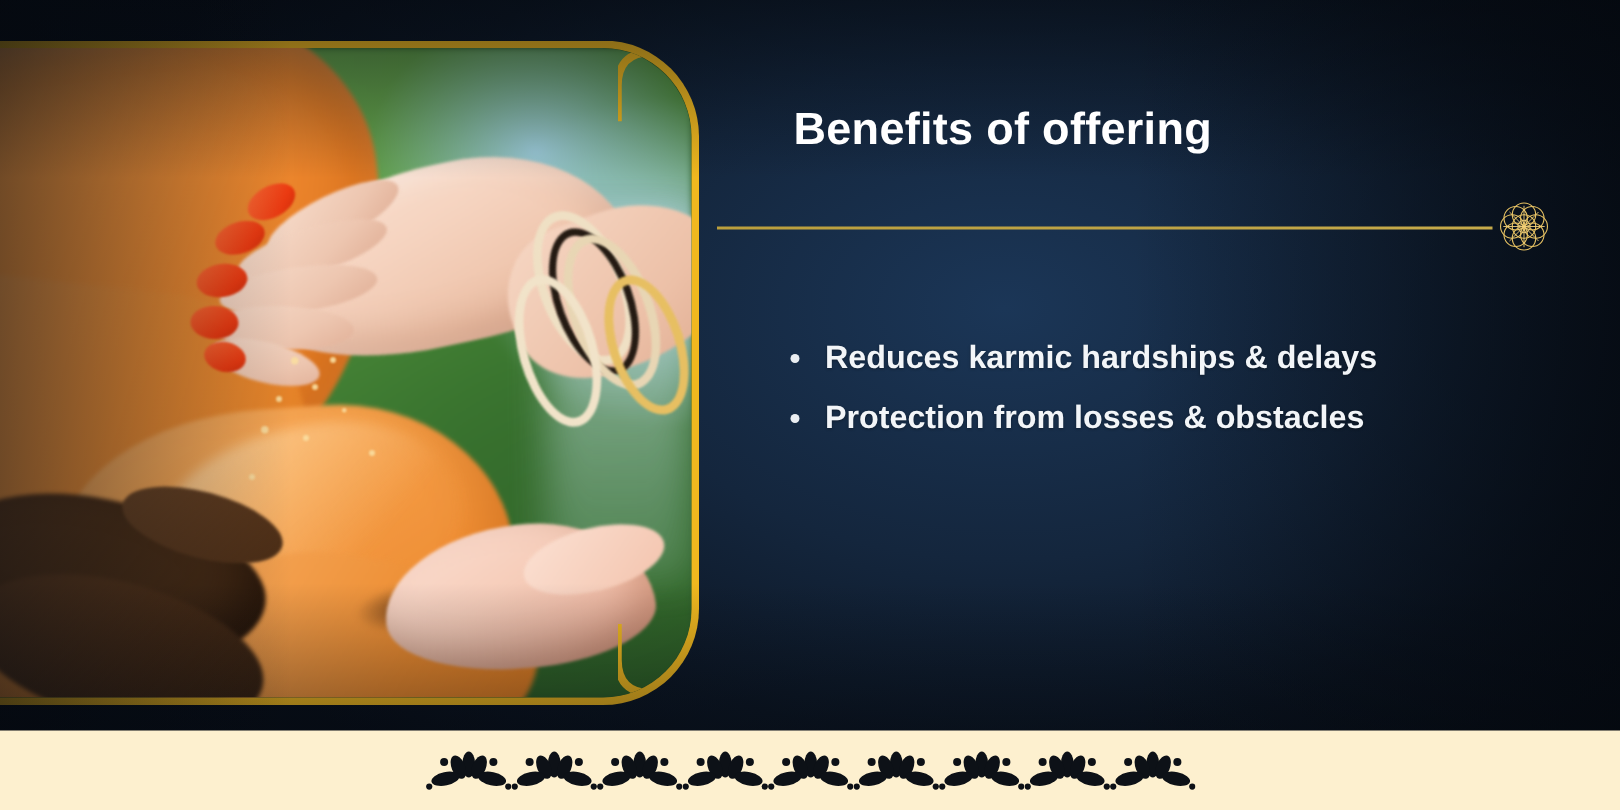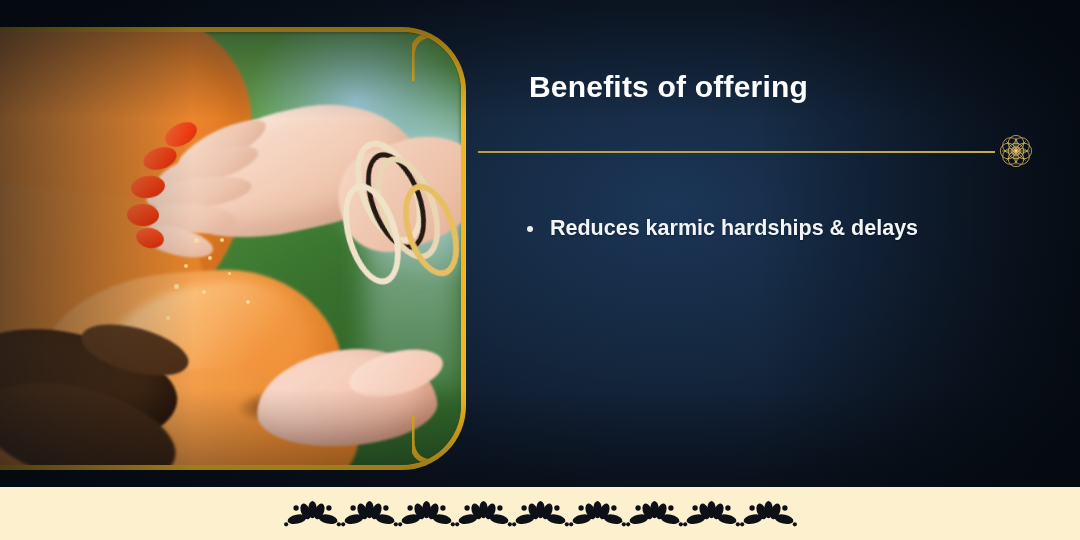--- a/index.html
+++ b/index.html
@@ -206,21 +206,21 @@
   }
   .divider{
     position:absolute;left:478px;top:151px;width:517px;height:2px;
     background:linear-gradient(90deg,#c9a93c 0%,#cdae45 60%,#d7b84e 100%);
     opacity:.92;
   }
   .mandala{
     position:absolute;left:993px;top:128px;width:46px;height:46px;
   }
   .bullets{
-    position:absolute;left:519px;top:208px;width:500px;
+    position:absolute;left:519px;top:218px;width:500px;
     margin:0;padding:0;list-style:none;
   }
   .bullets li{
     position:relative;
     padding-left:31px;
     color:#f2f5f8;
     font-size:21.5px;
     font-weight:700;
     line-height:40px;
     margin:0 0 0 0;
@@ -326,20 +326,21 @@
       <circle cx="62" cy="62" r="17"></circle>
     </g>
     <g fill="none" stroke="#f2d07a" stroke-width="1.3">
       <circle cx="50" cy="50" r="9"></circle>
       <path d="M50 20 L50 80 M20 50 L80 50 M29 29 L71 71 M71 29 L29 71"></path>
     </g>
   </svg>
 
   <ul class="bullets">
     <li>Reduces karmic hardships &amp; delays</li>
+    <li>Protection from losses &amp; obstacles</li>
   </ul>
 
   <div class="band">
     <div class="band-row" id="band-row">
         <svg viewBox="0 0 66 34" width="57" height="30">
           <g fill="#0d1117">
             <ellipse cx="33" cy="12" rx="5" ry="10"></ellipse>
             <ellipse cx="25" cy="14" rx="5.2" ry="9.5" transform="rotate(-22 25 14)"></ellipse>
             <ellipse cx="41" cy="14" rx="5.2" ry="9.5" transform="rotate(22 41 14)"></ellipse>
             <ellipse cx="15" cy="23" rx="11" ry="5.2" transform="rotate(-12 15 23)"></ellipse>

